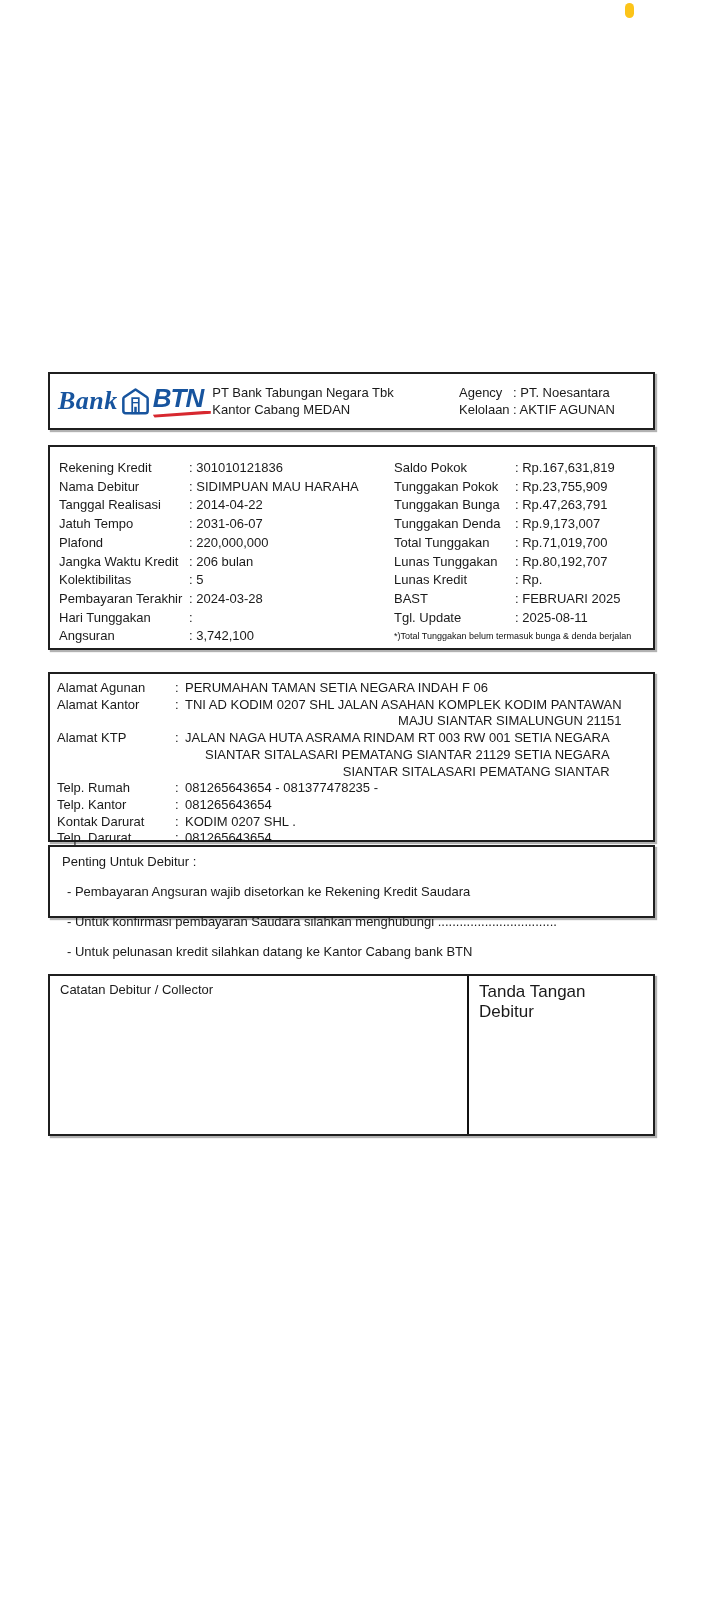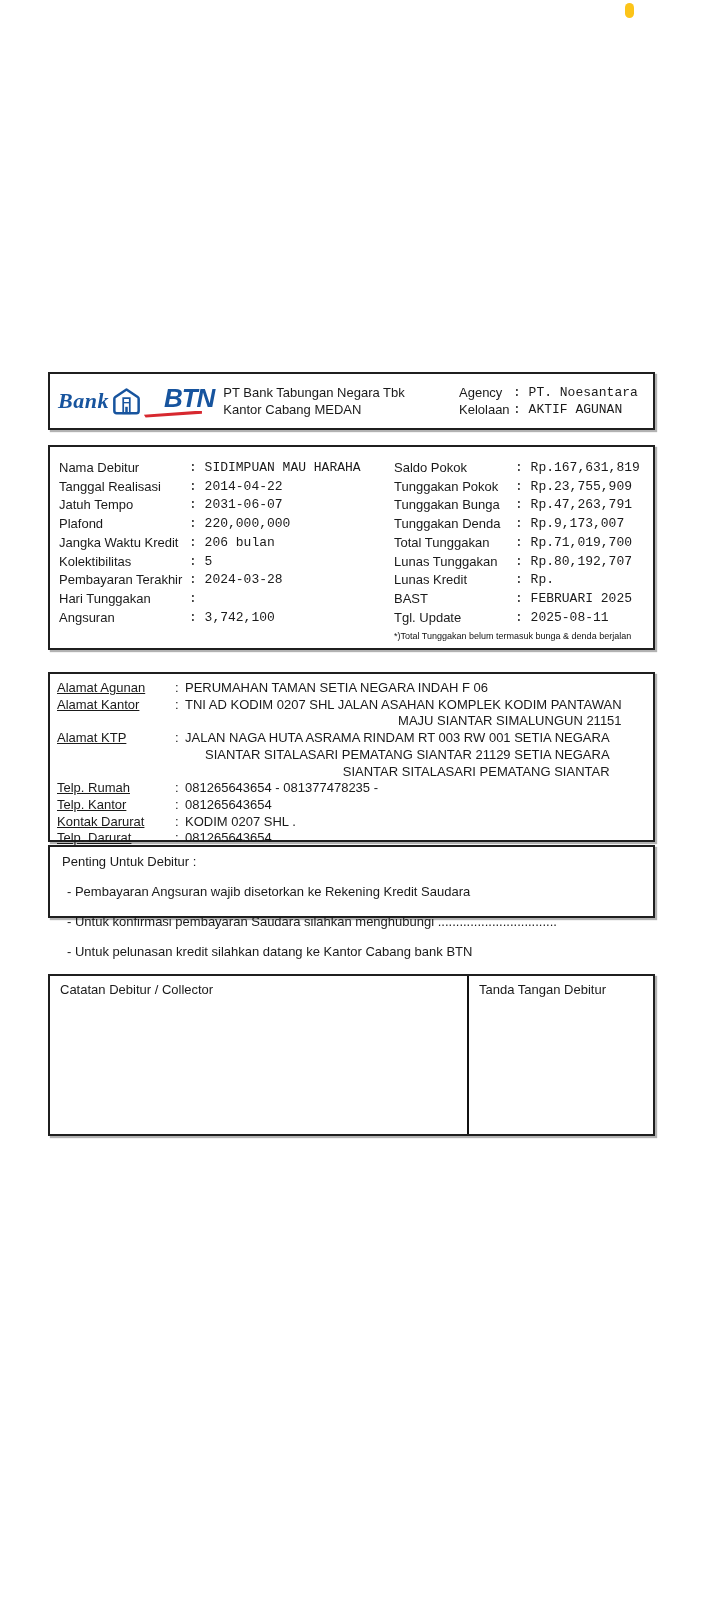--- a/index.html
+++ b/index.html
@@ -27,61 +27,61 @@
     border: 2px solid #1f1f1f;
     background: #ffffff;
     box-shadow: 2px 2px 1px rgba(0,0,0,0.30);
   }
   
   .header-box { top: 372px; height: 58px; display: flex; align-items: center; padding: 0 8px; }
   .logo { display: flex; align-items: center; gap: 4px; position: relative; }
   .logo-bank {
     font-family: "Liberation Serif", serif;
     font-style: italic; font-weight: 700;
-    font-size: 22px; color: #17549e; letter-spacing: 0.5px;
+    font-size: 26px; color: #17549e; letter-spacing: 0.5px;
   }
   .logo-house { width: 27px; height: 27px; display: block; }
   .logo-btn-wrap { position: relative; padding-bottom: 6px; }
   .logo-btn {
     font-family: "Liberation Sans", sans-serif;
     font-style: italic; font-weight: 700;
-    font-size: 26px; color: #17549e; letter-spacing: -1px; line-height: 24px; margin-left: 20px;
+    font-size: 26px; color: #17549e; letter-spacing: -1px; line-height: 24px;
   }
   .logo-swoosh {
     position: absolute; left: 0px; bottom: -1px;
     width: 58px; height: 7px;
     background: #d7282f;
     clip-path: polygon(0 62%, 100% 0, 100% 48%, 3% 100%);
   }
   .company { margin-left: 9px; font-size: 13px; line-height: 17px; }
   .agency-block { position: absolute; left: 409px; top: 50%; transform: translateY(-50%); font-size: 13px; line-height: 17px; }
   .agency-row { display: flex; }
   .agency-label { width: 54px; }
   
   .credit-box { top: 445px; height: 205px; padding: 12px 8px 0 9px; }
   .credit-grid { display: grid; grid-template-columns: 335px 1fr; }
   .c-row { display: flex; font-size: 13px; line-height: 18.7px; }
   .c-label-l { width: 130px; flex: none; }
   .c-label-r { width: 121px; flex: none; }
-  .c-value { white-space: pre-wrap; font-family: Liberation Mono, monospace; }
+  .c-value { white-space: pre-wrap; }
   .footnote { font-size: 9px; line-height: 12px; margin-top: 3px; color: #111; }
   
   .address-box { top: 672px; height: 170px; padding: 6px 10px 0 7px; }
   .a-row { display: flex; font-size: 13px; line-height: 16.7px; }
-  .a-label { width: 118px; flex: none; text-decoration: underline; }
+  .a-label { width: 118px; flex: none; }
   .a-colon { width: 10px; flex: none; text-align: left; }
   .a-value { white-space: pre-line; text-align: right; }
   
   .notice-box { top: 845px; height: 73px; padding: 6px 12px 0 12px; }
   .notice-title { font-size: 13px; line-height: 17px; }
   .notice-item { font-size: 13px; line-height: 17px; margin-top: 13px; padding-left: 5px; }
   
   .sig-box { top: 974px; height: 162px; display: flex; padding: 0; }
   .sig-left { width: 417px; flex: none; box-sizing: border-box; padding: 6px 10px; font-size: 13px; }
-  .sig-right { flex: 1; box-sizing: border-box; border-left: 2px solid #111; padding: 6px 10px; font-size: 13px; }
+  .sig-right { flex: 1; box-sizing: border-box; border-left: 2px solid #111; padding: 6px 10px; font-size: 17px; }
 </style>
 </head>
 <body>
 
 <div class="page">
 
   <div class="status-dot"></div>
 
   <div class="box header-box">
     <div class="logo">
@@ -110,20 +110,24 @@
         <span class="agency-label">Kelolaan</span>
         <span class="c-value">: AKTIF AGUNAN</span>
       </div>
     </div>
   </div>
 
   <div class="box credit-box">
     <div class="credit-grid">
       <div>
         <div class="c-row">
+            <span class="c-label-l">Rekening Kredit</span>
+            <span class="c-value">: 301010121836</span>
+          </div>
+        <div class="c-row">
             <span class="c-label-l">Nama Debitur</span>
             <span class="c-value">: SIDIMPUAN MAU HARAHA</span>
           </div>
         <div class="c-row">
             <span class="c-label-l">Tanggal Realisasi</span>
             <span class="c-value">: 2014-04-22</span>
           </div>
         <div class="c-row">
             <span class="c-label-l">Jatuh Tempo</span>
             <span class="c-value">: 2031-06-07</span>

